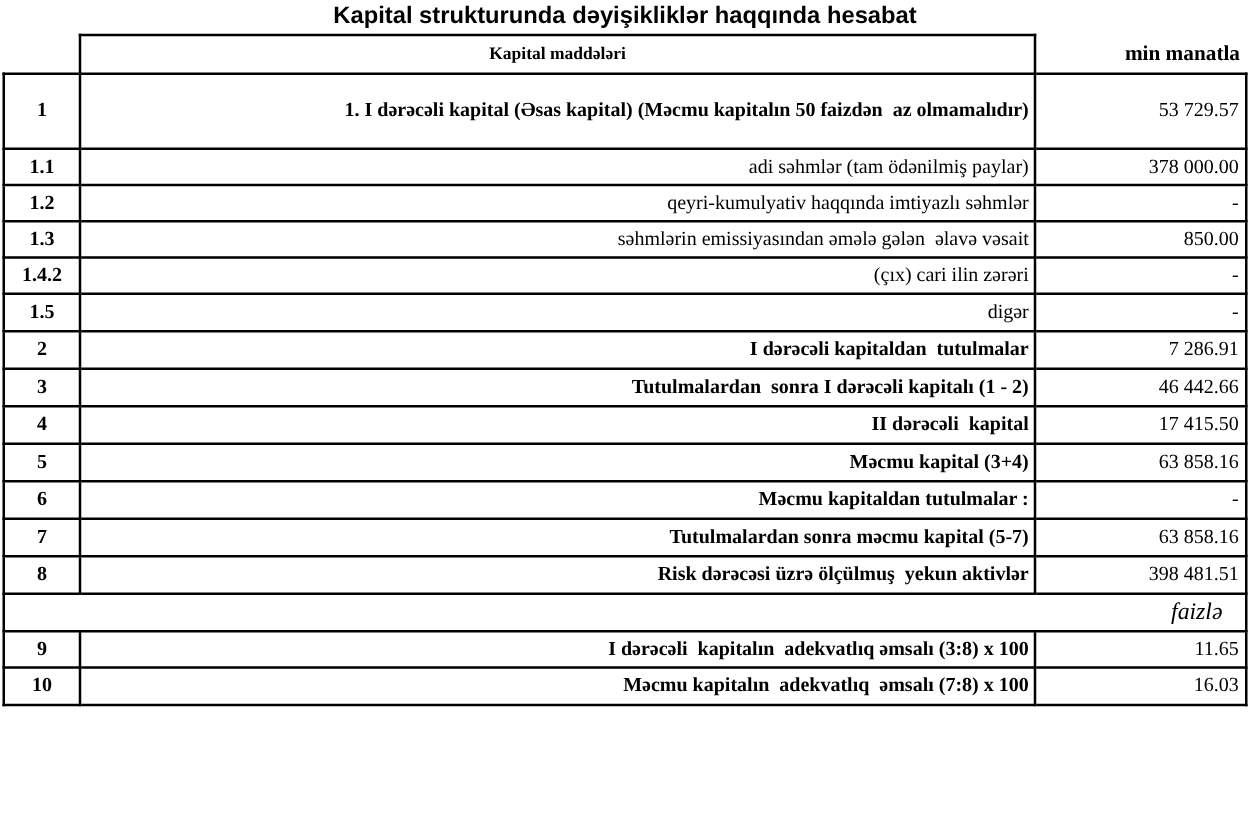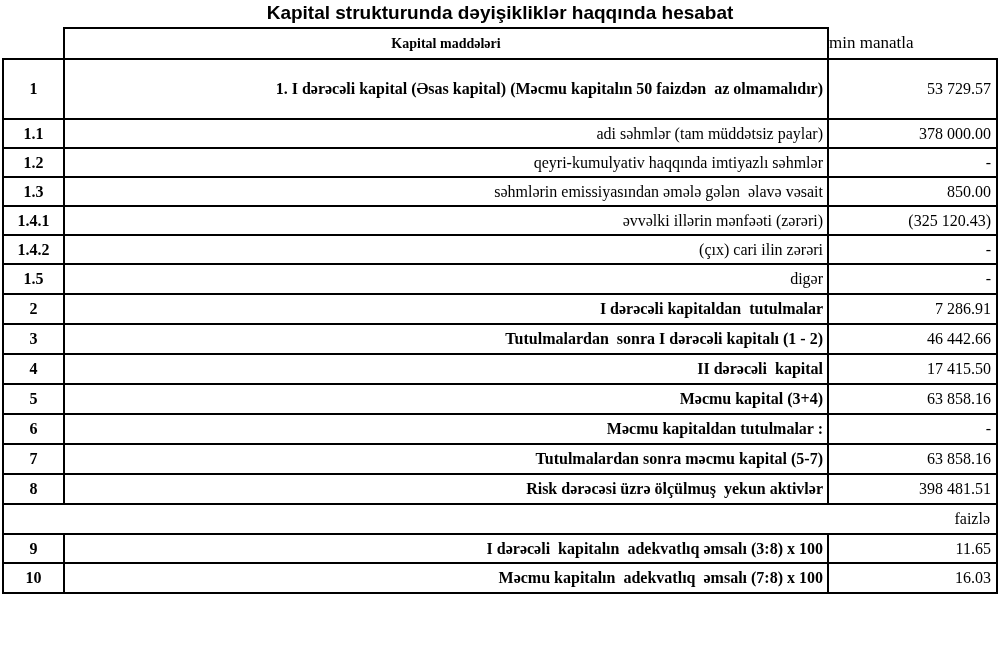--- a/index.html
+++ b/index.html
@@ -34,27 +34,28 @@
     vertical-align: middle;
     text-align: right;
   }
   td.no   { text-align: center; font-weight: bold; }
   td.desc { padding: 1px 4px; white-space: pre-wrap; }
   td.val  { text-align: right; padding: 1px 5px; white-space: pre; }
   tr.bold td.desc { font-weight: bold; }
   
   td.h-no   { border: none; }
   td.h-items{ text-align: center; font-weight: bold; font-size: 14px; }
-  td.h-unit { border: none; text-align: left; font-weight: normal; font-size: 17px; padding-right: 5px; }
+  td.h-unit { border: none; text-align: right; font-weight: bold; font-size: 17px; padding-right: 5px; }
   
   td.percent-cell {
     border: 2px solid #000;
     text-align: right;
-    padding-right: 6px;
-    font-size: 16px;
+    font-style: italic;
+    padding-right: 18px;
+    font-size: 19px;
   }
   tr.h-row  { height: 31px; }
   tr.r-tall { height: 60px; }
   tr.r-std  { height: 29px; }
   tr.r-med  { height: 30px; }
 </style>
 </head>
 <body>
 
 <div class="page-title">Kapital strukturunda dəyişikliklər haqqında hesabat</div>
@@ -74,42 +75,37 @@
   </tr>
 
   <tr class="r-tall bold">
     <td class="no">1</td>
     <td class="desc">1. I dərəcəli kapital (Əsas kapital) (Məcmu kapitalın 50 faizdən  az olmamalıdır)</td>
     <td class="val">53 729.57</td>
   </tr>
 
   <tr class="r-std">
     <td class="no">1.1</td>
-    <td class="desc">adi səhmlər (tam müddətsiz paylar)</td>
+    <td class="desc">adi səhmlər (tam ödənilmiş paylar)</td>
     <td class="val">378 000.00</td>
   </tr>
 
   <tr class="r-std">
     <td class="no">1.2</td>
     <td class="desc">qeyri-kumulyativ haqqında imtiyazlı səhmlər</td>
     <td class="val">-</td>
   </tr>
 
   <tr class="r-std">
     <td class="no">1.3</td>
     <td class="desc">səhmlərin emissiyasından əmələ gələn  əlavə vəsait</td>
     <td class="val">850.00</td>
   </tr>
 
 
-  <tr class="r-std">
-    <td class="no">1.4.1</td>
-    <td class="desc">əvvəlki illərin mənfəəti (zərəri)</td>
-    <td class="val">(325 120.43)</td>
-  </tr>
 
   <tr class="r-std">
     <td class="no">1.4.2</td>
     <td class="desc">(çıx) cari ilin zərəri</td>
     <td class="val">-</td>
   </tr>
 
 
   <tr class="r-med">
     <td class="no">1.5</td>

